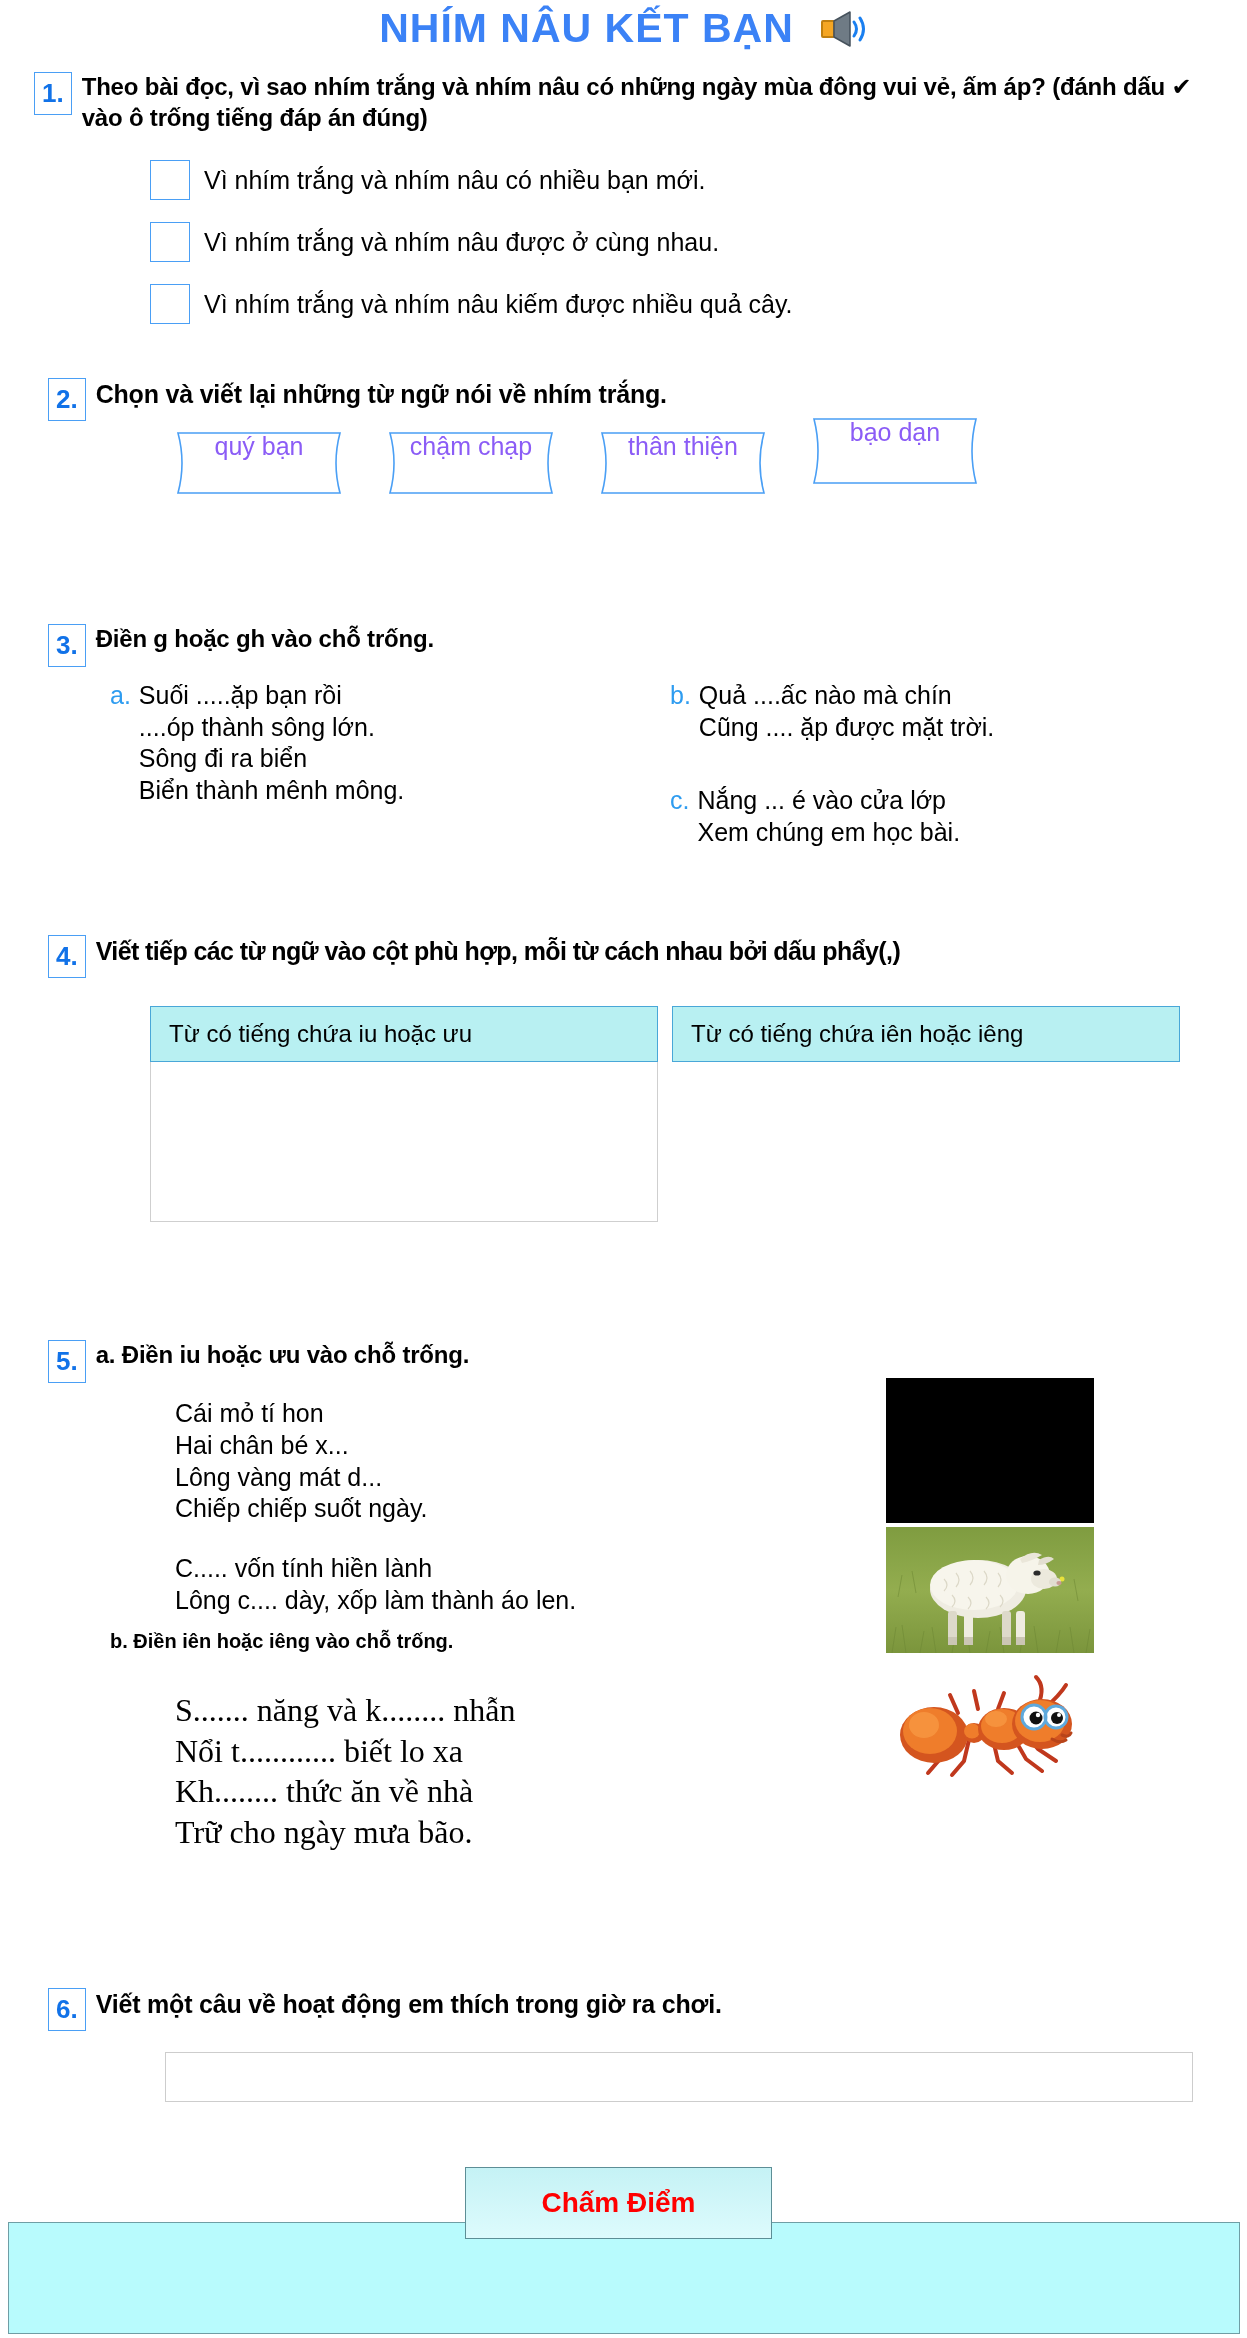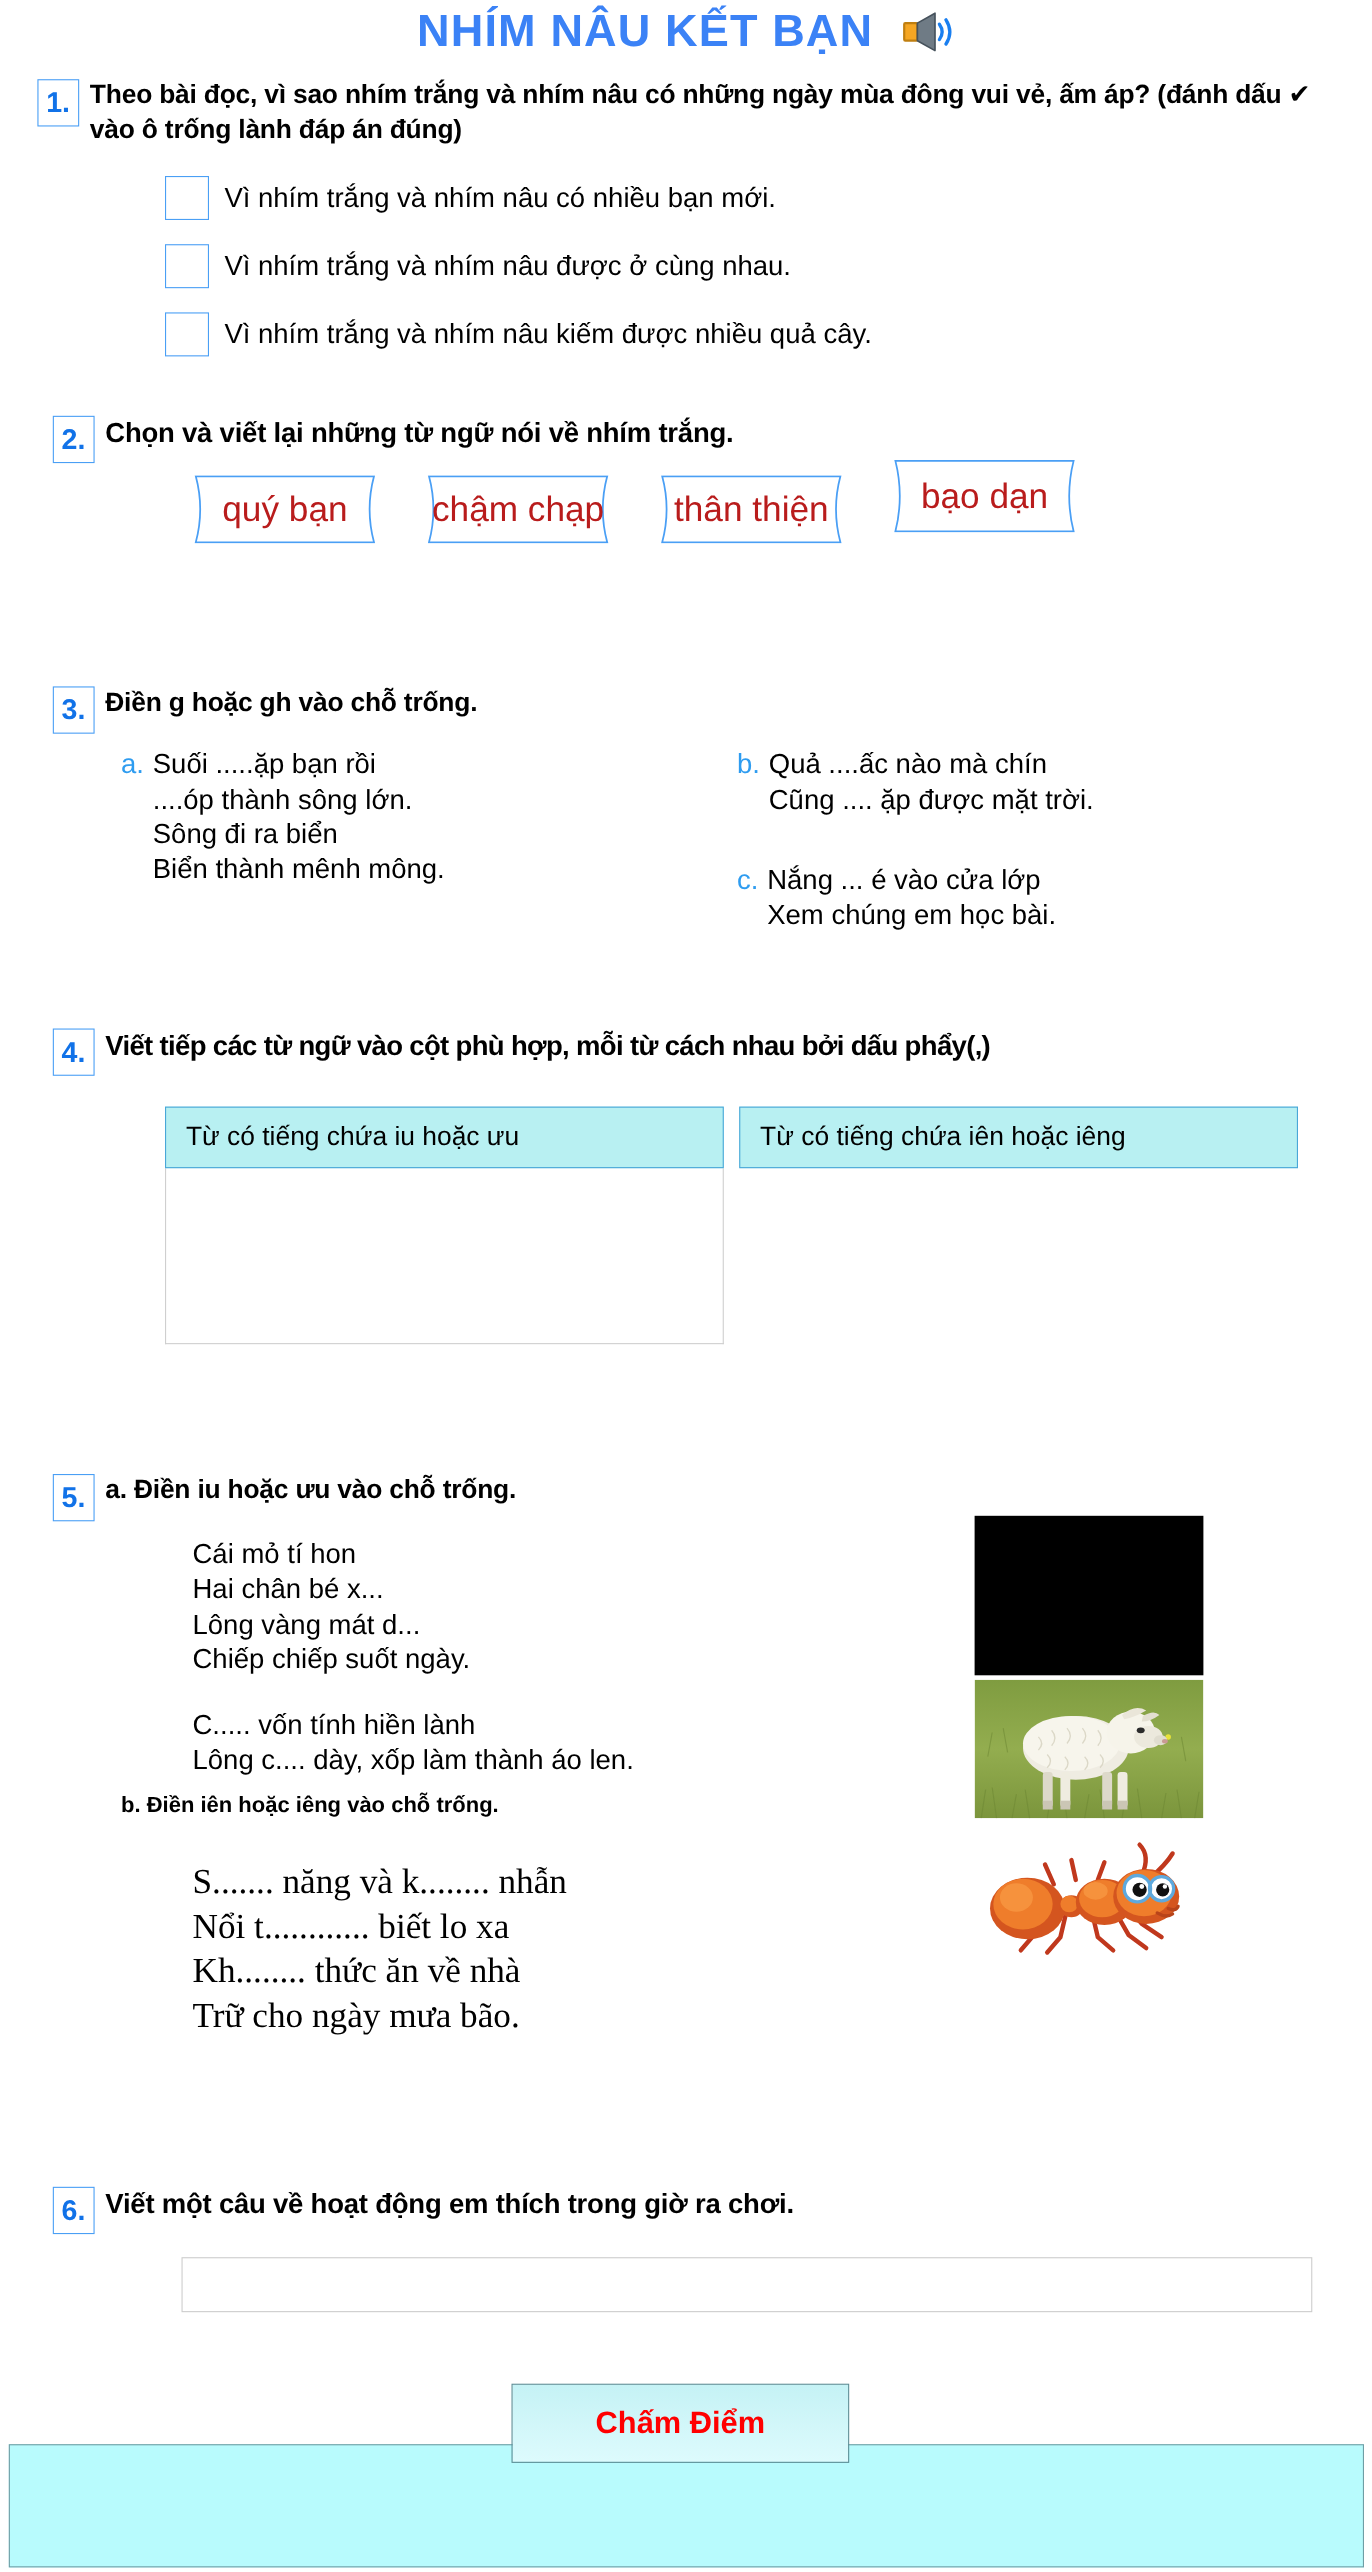--- a/index.html
+++ b/index.html
@@ -61,24 +61,24 @@
   .opt-label{font-size:25px; line-height:1.2;}
 
   
   #q2{position:absolute; left:48px; top:378px; width:1180px;}
   #q2 .qtext{font-size:25px;}
   .bubbles{position:absolute; left:170px; top:432px; width:1050px;}
   .bubble-row{display:flex; gap:34px; margin-bottom:20px;}
   .bubble{
     position:relative;
     height:62px;
-    display:flex;align-items:center;justify-content:center;
+    display:flex;justify-content:center;
     padding:0 34px;
-    font-size:32px;
-    color:#b91c1c;
+    font-size:25px;
+    color:#8b5cf6;
     box-sizing:border-box;
   }
   .bubble svg{position:absolute;left:0;top:0;width:100%;height:100%;}
   .bubble span{position:relative;z-index:2;white-space:nowrap;}
 
   
   #q3{position:absolute; left:48px; top:624px; width:1180px;}
   .q3-cols{position:absolute; left:110px; top:680px; width:1120px;}
   .subitem{display:flex; gap:8px; margin-bottom:0;}
   .sublabel{color:#2e9cf0; font-size:25px; line-height:1.26;}
@@ -158,21 +158,21 @@
         <rect x="2" y="12" width="12" height="16" fill="#f5a623" stroke="#c07f10" stroke-width="2" rx="1"></rect>
         <path d="M14 12 L30 3 L30 37 L14 28 Z" fill="#6f7b85" stroke="#46525c" stroke-width="1.5" stroke-linejoin="round"></path>
         <path d="M34 13 Q39 20 34 27" stroke="#1a7ff0" stroke-width="3" fill="none" stroke-linecap="round"></path>
         <path d="M40 9 Q47 20 40 31" stroke="#1a7ff0" stroke-width="3" fill="none" stroke-linecap="round"></path>
       </svg>
     </div>
   </div>
 
   <div id="q1" class="qrow">
     <div class="qnum">1.</div>
-    <div class="qtext">Theo bài đọc, vì sao nhím trắng và nhím nâu có những ngày mùa đông vui vẻ, ấm áp? (đánh dấu ✔ vào ô trống lành đáp án đúng)</div>
+    <div class="qtext">Theo bài đọc, vì sao nhím trắng và nhím nâu có những ngày mùa đông vui vẻ, ấm áp? (đánh dấu ✔ vào ô trống tiếng đáp án đúng)</div>
   </div>
 
   <div class="options">
     <div class="opt">
       <div class="checkbox"></div>
       <div class="opt-label">Vì nhím trắng và nhím nâu có nhiều bạn mới.</div>
     </div>
     <div class="opt">
       <div class="checkbox"></div>
       <div class="opt-label">Vì nhím trắng và nhím nâu được ở cùng nhau.</div>

